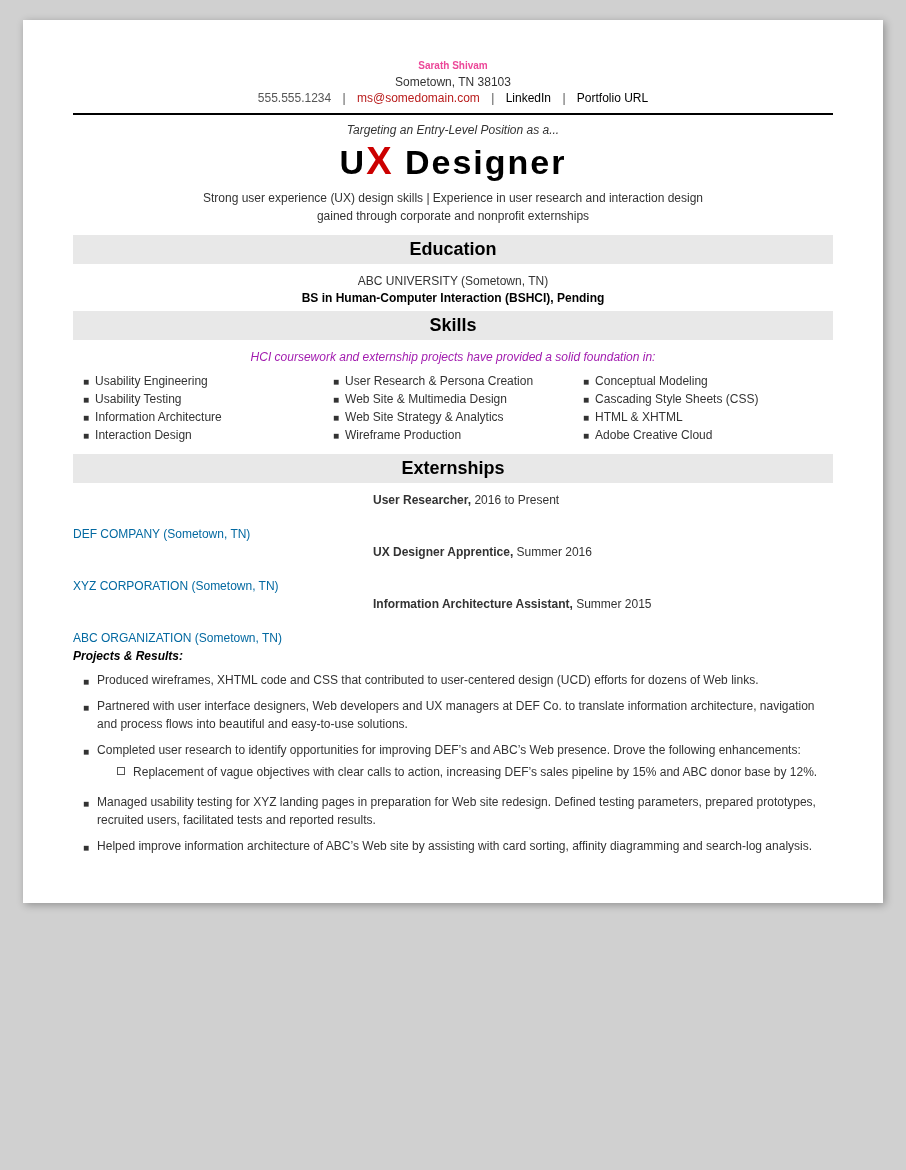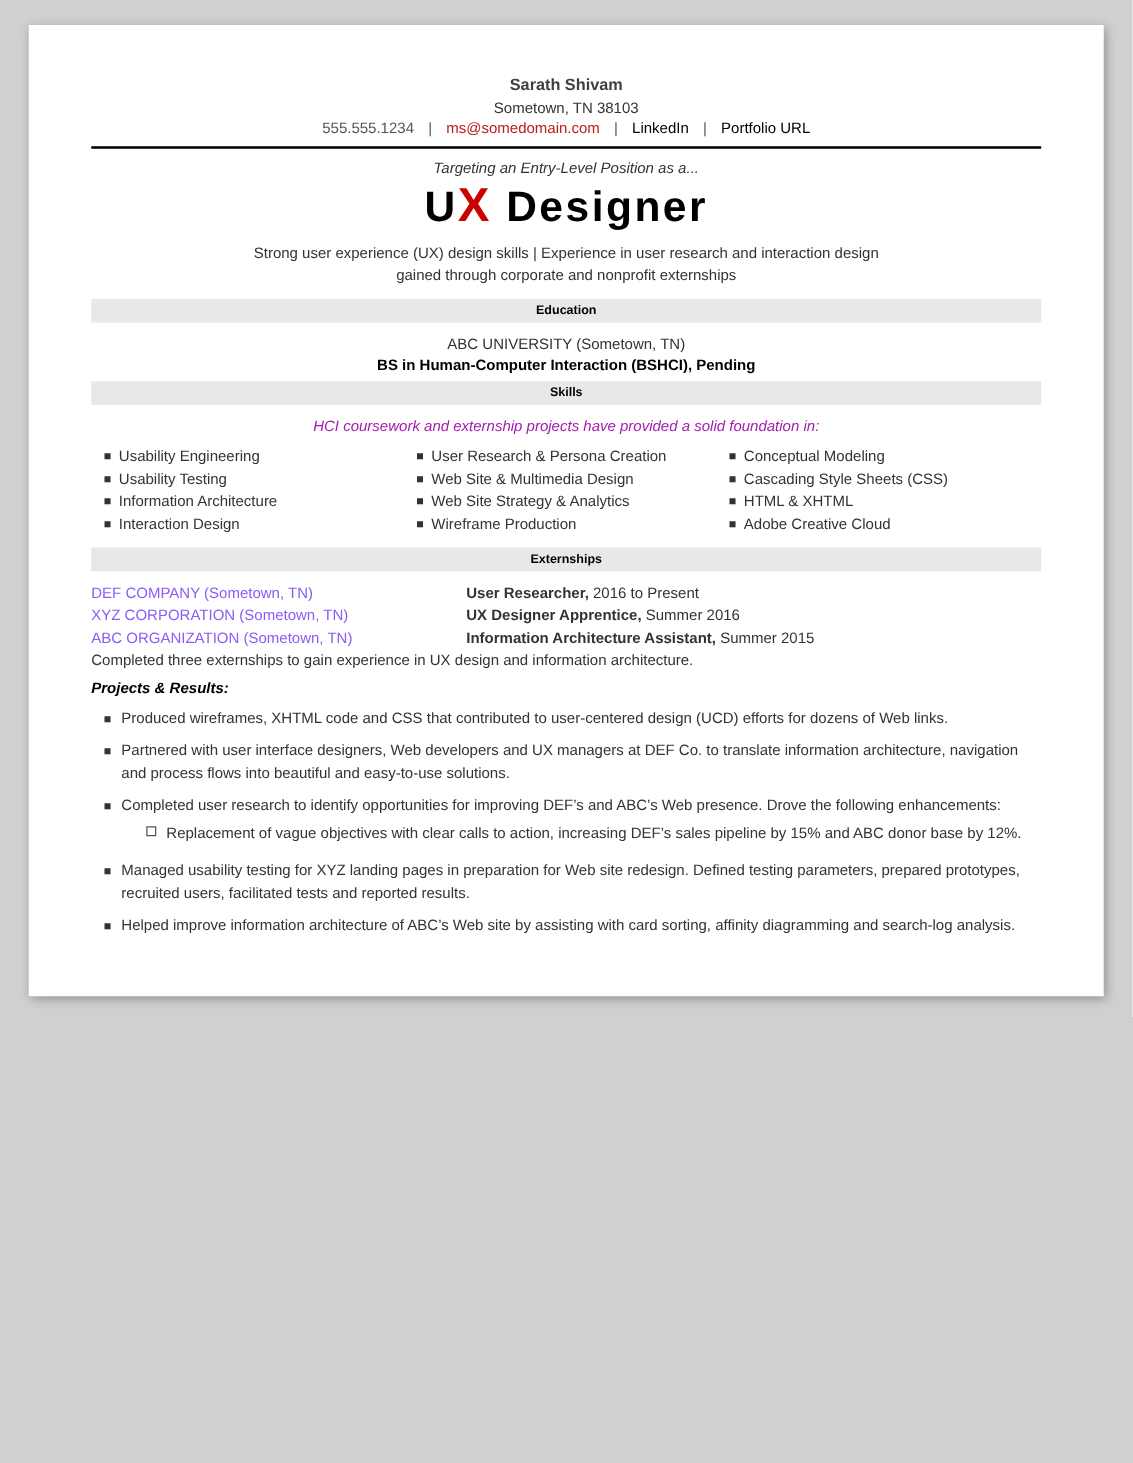--- a/index.html
+++ b/index.html
@@ -15,23 +15,23 @@
       background: #fff;
       width: 860px;
       padding: 40px 50px;
       box-shadow: 2px 2px 8px rgba(0,0,0,0.3);
     }
     .header-section {
       text-align: center;
       margin-bottom: 6px;
     }
     .name {
-      font-size: 13px;
-      font-weight: bold;
-      color: #404040;
+      font-size: 10px;
+      font-weight: bold;
+      color: #ec4899;
       margin-bottom: 4px;
     }
     .address-line {
       font-size: 12px;
       color: #333;
       margin-bottom: 2px;
     }
     .contact-line {
       font-size: 12px;
       color: #333;
@@ -68,21 +68,21 @@
     .tagline {
       text-align: center;
       font-size: 12px;
       color: #333;
       margin-bottom: 10px;
       line-height: 1.5;
     }
     .section-header {
       background: #e8e8e8;
       text-align: center;
-      font-size: 10px;
+      font-size: 18px;
       font-weight: bold;
       padding: 4px 0;
       margin-bottom: 10px;
       margin-top: 4px;
     }
     .education-section {
       text-align: center;
       margin-bottom: 6px;
     }
     .edu-university {
@@ -130,22 +130,23 @@
     .externships-section {
       margin-bottom: 8px;
     }
     .extern-row {
       display: flex;
       margin-bottom: 4px;
       font-size: 12px;
     }
     .extern-company {
       width: 300px;
-      color: #8b5cf6;
+      color: #0369a1;
       flex-shrink: 0;
+      margin-top: 34px;
     }
     .extern-role {
       color: #333;
     }
     .extern-role strong {
       font-weight: bold;
     }
     .extern-summary {
       font-size: 12px;
       color: #333;
@@ -304,21 +305,20 @@
     <div class="extern-role"><strong>User Researcher,</strong> 2016 to Present</div>
   </div>
       <div class="extern-row">
     <div class="extern-company">XYZ CORPORATION (Sometown, TN)</div>
     <div class="extern-role"><strong>UX Designer Apprentice,</strong> Summer 2016</div>
   </div>
       <div class="extern-row">
     <div class="extern-company">ABC ORGANIZATION (Sometown, TN)</div>
     <div class="extern-role"><strong>Information Architecture Assistant,</strong> Summer 2015</div>
   </div>
-      <div class="extern-summary">Completed three externships to gain experience in UX design and information architecture.</div>
       <div class="projects-header">Projects &amp; Results:</div>
       <ul class="bullet-list">
         <li>
           <span class="sq-bullet">■</span>
           <div>Produced wireframes, XHTML code and CSS that contributed to user-centered design (UCD) efforts for dozens of Web links.</div>
         </li>
         <li>
           <span class="sq-bullet">■</span>
           <div>Partnered with user interface designers, Web developers and UX managers at DEF Co. to translate information architecture, navigation and process flows into beautiful and easy-to-use solutions.</div>
         </li>

